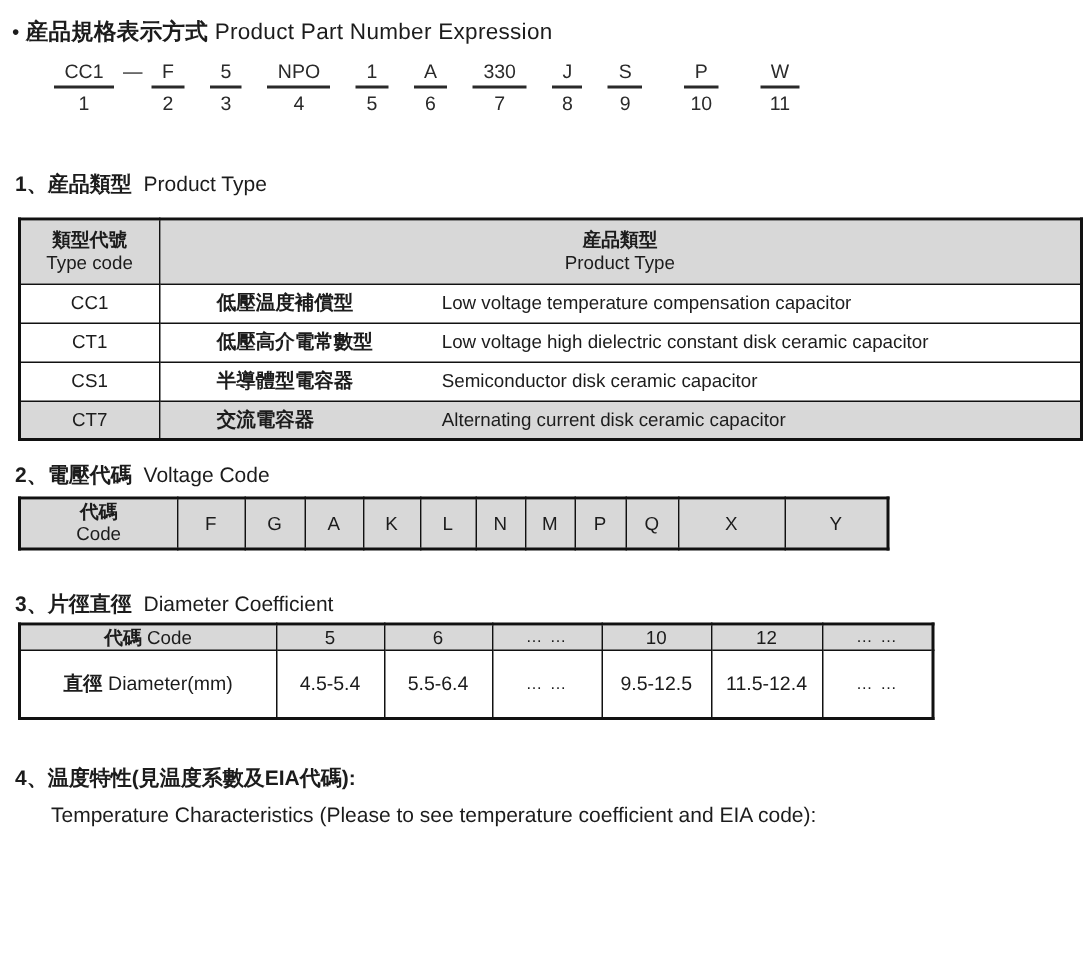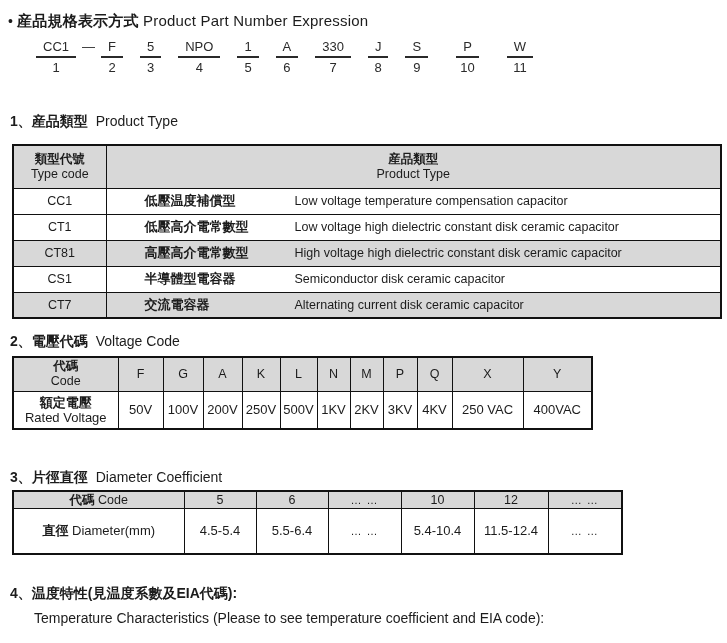--- a/index.html
+++ b/index.html
@@ -97,21 +97,21 @@
   .two-line div { line-height: 15px; }
 
   
   .s4-zh { margin: 28px 0 0 10px; font-size: 14px; line-height: 20px; }
   .s4-en { margin: 6px 0 0 34px; font-size: 14px; line-height: 18px; }
 
   .mt-sec1 { margin-top: 37px; }
   .mt-t1 { margin-top: 14px; }
   .mt-sec2 { margin-top: 13px; }
   .mt-t2 { margin-top: 6px; }
-  .mt-sec3 { margin-top: 38px; }
+  .mt-sec3 { margin-top: 26px; }
   .mt-t3 { margin-top: 4px; }
 </style>
 </head>
 <body>
 
 <div class="doc-title">
   <span class="bullet">•</span><span class="zh">産品規格表示方式</span>
   <span class="en">Product Part Number Expression</span>
 </div>
 
@@ -196,26 +196,20 @@
   <tr class="drow">
     <td>CC1</td>
     <td class="desc-cell">
       <span class="desc-zh zh">低壓温度補償型</span><span class="desc-en">Low voltage  temperature  compensation capacitor</span>
     </td>
   </tr>
   <tr class="drow">
     <td>CT1</td>
     <td class="desc-cell">
       <span class="desc-zh zh">低壓高介電常數型</span><span class="desc-en">Low voltage high dielectric constant disk ceramic capacitor</span>
-    </td>
-  </tr>
-  <tr class="drow">
-    <td class="gray">CT81</td>
-    <td class="gray desc-cell">
-      <span class="desc-zh zh">高壓高介電常數型</span><span class="desc-en">High voltage high dielectric constant disk ceramic capacitor</span>
     </td>
   </tr>
   <tr class="drow">
     <td>CS1</td>
     <td class="desc-cell">
       <span class="desc-zh zh">半導體型電容器</span><span class="desc-en">Semiconductor disk ceramic capacitor</span>
     </td>
   </tr>
   <tr class="drow">
     <td class="gray">CT7</td>
@@ -257,37 +251,20 @@
     <th class="gray">A</th>
     <th class="gray">K</th>
     <th class="gray">L</th>
     <th class="gray">N</th>
     <th class="gray">M</th>
     <th class="gray">P</th>
     <th class="gray">Q</th>
     <th class="gray">X</th>
     <th class="gray">Y</th>
   </tr>
-  <tr class="drow">
-    <td class="two-line">
-      <div class="zh">額定電壓</div>
-      <div class="en">Rated Voltage</div>
-    </td>
-    <td>50V</td>
-    <td>100V</td>
-    <td>200V</td>
-    <td>250V</td>
-    <td>500V</td>
-    <td>1KV</td>
-    <td>2KV</td>
-    <td>3KV</td>
-    <td>4KV</td>
-    <td>250 VAC</td>
-    <td>400VAC</td>
-  </tr>
 </tbody>
   </table>
 
 <div class="sec-heading mt-sec3">
   <span class="zh">3、片徑直徑</span>
   <span class="en">Diameter Coefficient</span>
 </div>
 
 <table class="t3 mt-t3">
   <colgroup>
@@ -313,21 +290,21 @@
     <th class="gray dots">… …</th>
   </tr>
   <tr class="drow">
     <td>
       <span class="zh">直徑</span>
       <span class="en">Diameter(mm)</span>
     </td>
     <td>4.5-5.4</td>
     <td>5.5-6.4</td>
     <td class="dots">… …</td>
-    <td>5.4-10.4</td>
+    <td>9.5-12.5</td>
     <td>11.5-12.4</td>
     <td class="dots">… …</td>
   </tr>
 </tbody>
   </table>
 
 <div class="s4-zh zh">4、温度特性(見温度系數及EIA代碼):</div>
 <div class="s4-en">Temperature Characteristics (Please to see temperature coefficient and EIA code):</div>
 
 </body></html>

